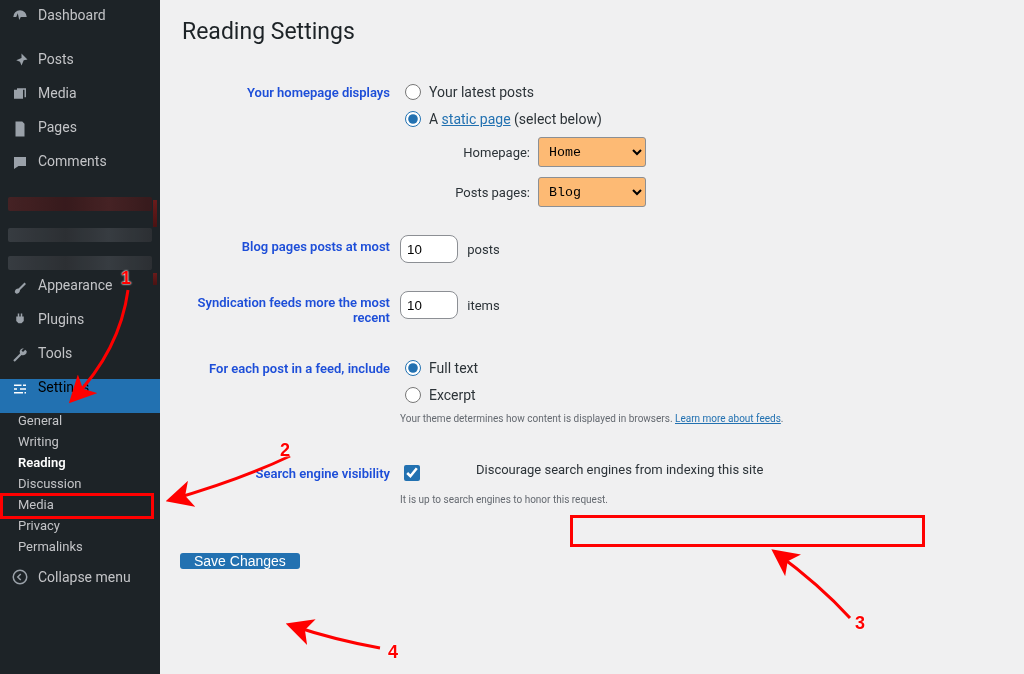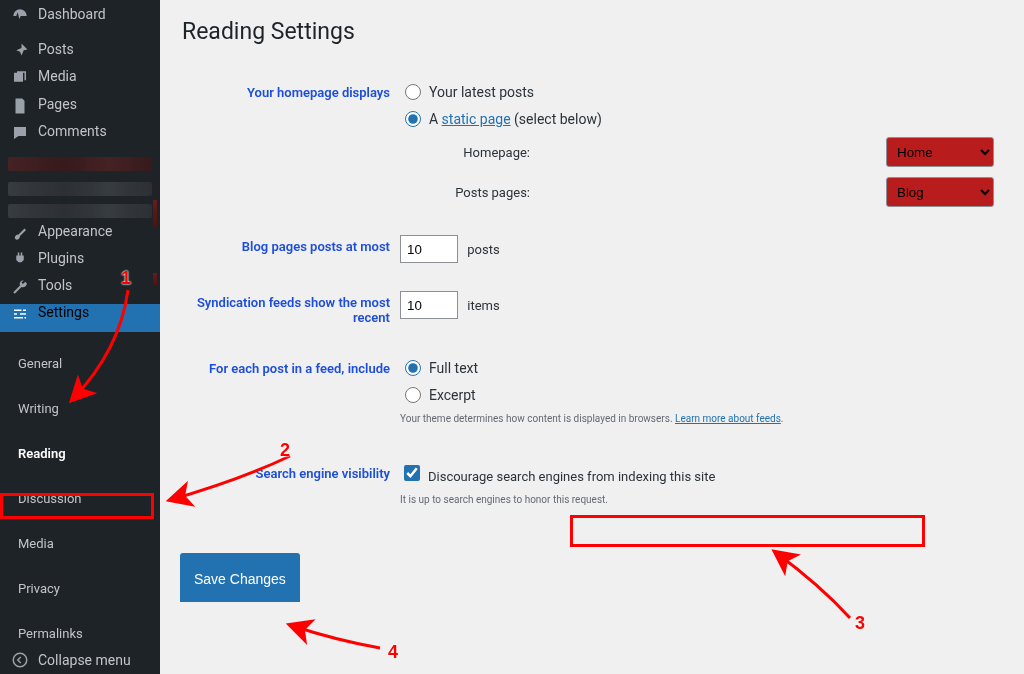--- a/index.html
+++ b/index.html
@@ -22,21 +22,21 @@
     color: #9aa1a9;
   }
   .menu-item.selected { background: #2271b1; color: #000000; }
   .menu-item.selected .menu-icon { color: #fff; }
   .menu-item.selected::after{
     content:""; position:absolute; right:-8px; top:50%; transform:translateY(-50%);
     border:8px solid transparent; border-right-color:#f0f0f1;
   }
   .submenu { background: #1d2327; }
   .submenu .sub-item {
-    display: block; padding: 24px 10px 6px 18px; color: #c3c4c7; cursor: pointer; font-size: 13px;
+    display: block; padding: 0 10px 6px 18px; color: #c3c4c7; cursor: pointer; font-size: 13px;
   }
   .submenu .sub-item.current { color: #fff; font-weight: 600; }
   .reading-box   { position: absolute; left:0; top:493px; width:154px; height:26px; border:3px solid #ff0000; box-sizing:border-box; pointer-events:none; }
 
   .blur-block {
     height: 34px; margin-right:0; padding: 0 8px;
     display:flex; align-items:center; color:#c3c4c7;
   }
   .blur-bar {
     height:14px; flex:1 1 auto; border-radius:2px;
@@ -67,38 +67,38 @@
   }
   .form-table td { padding: 14px 10px 14px 0; vertical-align:top; }
 
   label.radio { display:flex; align-items:flex-end; margin-bottom:8px; font-size:14px; }
   label.radio input { margin-right:8px; width:16px; height:16px; accent-color:#2271b1; }
 
   a.wp-link { color:#2271b1; text-decoration: underline; }
 
   .sel-row { display:flex; align-items:center; margin-top:10px; }
   .sel-row .sel-label { width: 85px; text-align:right; margin-right: 8px; }
-  .sel-row select { width:108px; height:30px; border:1px solid #8c8f94; border-radius:3px; padding:0 6px; background:#b91c1c; }
-  .indent { margin-left: 45px; justify-content: space-between; }
-
-  input.small-num { width:58px; height:28px; border:1px solid #8c8f94; border-radius:0; padding:0 6px; background:#fff; }
+  .sel-row select { width:108px; height:30px; border:1px solid #8c8f94; border-radius:3px; padding:0 6px; background:#fdba74;font-family:Liberation Mono, monospace; }
+  .indent { margin-left: 45px; }
+
+  input.small-num { width:58px; height:28px; border:1px solid #8c8f94; border-radius:8px; padding:0 6px; background:#fff; }
   .inline-text { margin-left:6px; }
 
   .hint { color:#646970; margin-top:10px; font-size:10px; }
 
-  .checkbox-line { display:flex; align-items:flex-end; }
+  .checkbox-line { display:flex; align-items:flex-start;gap:48px; }
   .checkbox-line input { margin-right:8px; accent-color:#2271b1; width:16px; height:16px; }
 
   
   .sev-box { position:absolute; border:3px solid #ff0000; pointer-events:none; }
   .sev-box.checkbox { left:570px; top:515px; width:355px; height:32px; }
 
   .save-btn {
     display:inline-block; background:#2271b1; color:#fff; border:none;
-    padding:18px 14px; border-radius:3px; font-size:14px; cursor:pointer;
+    padding:0 14px; border-radius:3px; font-size:14px; cursor:pointer;
   }
   .save-row { margin-top:18px; padding-top:6px; }
 
   
   #anno-svg { position:absolute; left:0; top:0; width:1024px; height:674px; pointer-events:none; }
   .anno-num {
     position:absolute; color:#ff0000; font-weight:800; font-size:18px;
     font-family: Arial, Helvetica, sans-serif;
     text-shadow: 0 0 2px #fff, 0 0 2px #fff;
     pointer-events:none;
@@ -262,21 +262,21 @@
 
     <tr>
       <th>Blog pages posts at most</th>
       <td>
         <input class="small-num" type="number" value="10" style="">
         <span class="inline-text">posts</span>
       </td>
     </tr>
 
     <tr>
-      <th>Syndication feeds show the most recent</th>
+      <th>Syndication feeds more the most recent</th>
       <td>
         <input class="small-num" type="number" value="10" style="">
         <span class="inline-text">items</span>
       </td>
     </tr>
 
     <tr>
       <th>For each post in a feed, include</th>
       <td>
         <label class="radio">

